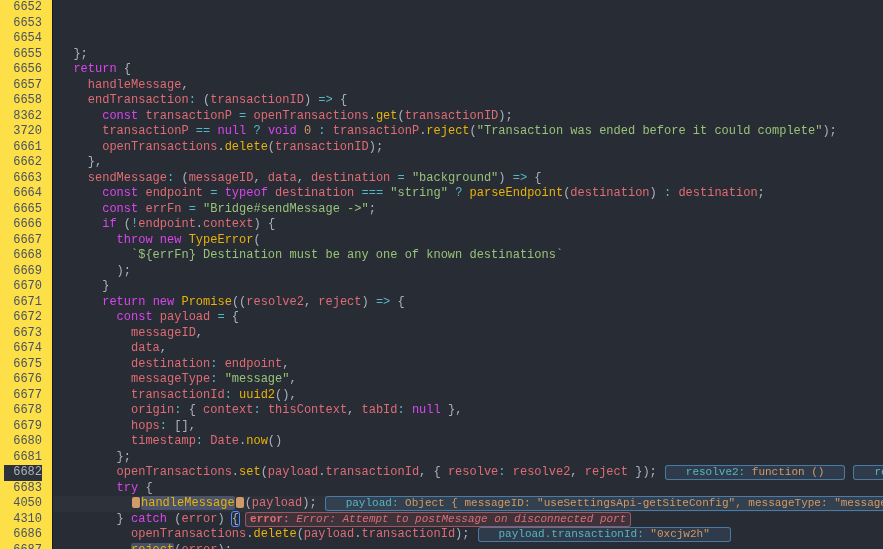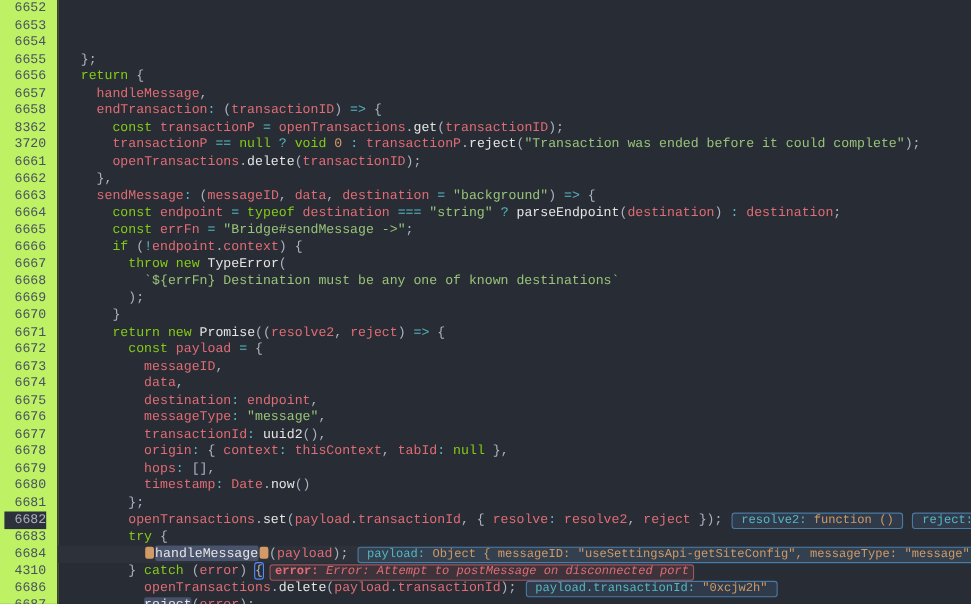--- a/index.html
+++ b/index.html
@@ -13,21 +13,21 @@
     overflow: hidden;
     width: 883px;
     height: 549px;
   }
   .editor {
     display: flex;
     height: 100%;
     width: 100%;
   }
   .gutter {
-    background: #bef264;
+    background: #fde047;
     color: #495162;
     text-align: right;
     padding: 0 10px 0 4px;
     user-select: none;
     border-right: 1px solid #181a1f;
     min-width: 38px;
   }
   .code {
     padding: 0 0 0 6px;
     white-space: pre;
@@ -39,34 +39,34 @@
   .cline { height: 15.5px; position: relative; }
   .cline.active::before {
     content: "";
     position: absolute;
     left: -6px; right: 0; top: 0; bottom: 0;
     background: #2c313a;
     z-index: 0;
   }
   .cline > * { position: relative; z-index: 1; }
 
-  .t-k   { color: #84cc16; }  
+  .t-k   { color: #d946ef; }  
   .t-s   { color: #98c379; }  
   .t-n   { color: #d19a66; }  
-  .t-f   { color: #e5e5e5; }  
+  .t-f   { color: #eab308; }  
   .t-v   { color: #e06c75; }  
   .t-p   { color: #abb2bf; }  
   .t-op  { color: #56b6c2; }  
 
   .hl-box {
     display: inline-block;
     background: rgba(97,175,239,0.12);
     border: 1px solid rgba(97,175,239,0.55);
     border-radius: 3px;
-    padding: 0 8px;
+    padding: 0 20px;
     margin-left: 8px;
     color: #9da5b4;
     font-style: italic;
     font-size: 11px;
     line-height: 13px;
   }
   .hl-box .lbl { color: #56b6c2; font-style: normal; }
   .hl-box .val { color: #d19a66; font-style: normal; }
 
   .err-box {
@@ -130,21 +130,21 @@
       <div class="gline">6674</div>
       <div class="gline">6675</div>
       <div class="gline">6676</div>
       <div class="gline">6677</div>
       <div class="gline">6678</div>
       <div class="gline">6679</div>
       <div class="gline">6680</div>
       <div class="gline">6681</div>
       <div class="gline active">6682</div>
       <div class="gline">6683</div>
-      <div class="gline">6684</div>
+      <div class="gline">4050</div>
       <div class="gline">4310</div>
       <div class="gline">6686</div>
       <div class="gline">6687</div>
     </div>
   <div class="code" id="code">
     <div class="cline">&nbsp;</div><div class="cline">  <span class="t-p">}</span><span class="t-p">;</span></div><div class="cline">  <span class="t-k">return</span> <span class="t-p">{</span></div><div class="cline">    <span class="t-v">handleMessage</span><span class="t-p">,</span></div><div class="cline">    <span class="t-v">endTransaction</span><span class="t-op">:</span> <span class="t-p">(</span><span class="t-v">transactionID</span><span class="t-p">)</span> <span class="t-op">=&gt;</span> <span class="t-p">{</span></div><div class="cline">      <span class="t-k">const</span> <span class="t-v">transactionP</span> <span class="t-op">=</span> <span class="t-v">openTransactions</span><span class="t-p">.</span><span class="t-f">get</span><span class="t-p">(</span><span class="t-v">transactionID</span><span class="t-p">)</span><span class="t-p">;</span></div><div class="cline">      <span class="t-v">transactionP</span> <span class="t-op">==</span> <span class="t-k">null</span> <span class="t-op">?</span> <span class="t-k">void</span> <span class="t-n">0</span> <span class="t-op">:</span> <span class="t-v">transactionP</span><span class="t-p">.</span><span class="t-f">reject</span><span class="t-p">(</span><span class="t-s">"Transaction was ended before it could complete"</span><span class="t-p">)</span><span class="t-p">;</span></div><div class="cline">      <span class="t-v">openTransactions</span><span class="t-p">.</span><span class="t-f">delete</span><span class="t-p">(</span><span class="t-v">transactionID</span><span class="t-p">)</span><span class="t-p">;</span></div><div class="cline">    <span class="t-p">}</span><span class="t-p">,</span></div><div class="cline">    <span class="t-v">sendMessage</span><span class="t-op">:</span> <span class="t-p">(</span><span class="t-v">messageID</span><span class="t-p">,</span> <span class="t-v">data</span><span class="t-p">,</span> <span class="t-v">destination</span> <span class="t-op">=</span> <span class="t-s">"background"</span><span class="t-p">)</span> <span class="t-op">=&gt;</span> <span class="t-p">{</span></div><div class="cline">      <span class="t-k">const</span> <span class="t-v">endpoint</span> <span class="t-op">=</span> <span class="t-k">typeof</span> <span class="t-v">destination</span> <span class="t-op">===</span> <span class="t-s">"string"</span> <span class="t-op">?</span> <span class="t-f">parseEndpoint</span><span class="t-p">(</span><span class="t-v">destination</span><span class="t-p">)</span> <span class="t-op">:</span> <span class="t-v">destination</span><span class="t-p">;</span></div><div class="cline">      <span class="t-k">const</span> <span class="t-v">errFn</span> <span class="t-op">=</span> <span class="t-s">"Bridge#sendMessage -&gt;"</span><span class="t-p">;</span></div><div class="cline">      <span class="t-k">if</span> <span class="t-p">(</span><span class="t-op">!</span><span class="t-v">endpoint</span><span class="t-p">.</span><span class="t-v">context</span><span class="t-p">)</span> <span class="t-p">{</span></div><div class="cline">        <span class="t-k">throw</span> <span class="t-k">new</span> <span class="t-f">TypeError</span><span class="t-p">(</span></div><div class="cline">          <span class="t-s">`${errFn} Destination must be any one of known destinations`</span></div><div class="cline">        <span class="t-p">)</span><span class="t-p">;</span></div><div class="cline">      <span class="t-p">}</span></div><div class="cline">      <span class="t-k">return</span> <span class="t-k">new</span> <span class="t-f">Promise</span><span class="t-p">(</span><span class="t-p">(</span><span class="t-v">resolve2</span><span class="t-p">,</span> <span class="t-v">reject</span><span class="t-p">)</span> <span class="t-op">=&gt;</span> <span class="t-p">{</span></div><div class="cline">        <span class="t-k">const</span> <span class="t-v">payload</span> <span class="t-op">=</span> <span class="t-p">{</span></div><div class="cline">          <span class="t-v">messageID</span><span class="t-p">,</span></div><div class="cline">          <span class="t-v">data</span><span class="t-p">,</span></div><div class="cline">          <span class="t-v">destination</span><span class="t-op">:</span> <span class="t-v">endpoint</span><span class="t-p">,</span></div><div class="cline">          <span class="t-v">messageType</span><span class="t-op">:</span> <span class="t-s">"message"</span><span class="t-p">,</span></div><div class="cline">          <span class="t-v">transactionId</span><span class="t-op">:</span> <span class="t-f">uuid2</span><span class="t-p">(</span><span class="t-p">)</span><span class="t-p">,</span></div><div class="cline">          <span class="t-v">origin</span><span class="t-op">:</span> <span class="t-p">{</span> <span class="t-v">context</span><span class="t-op">:</span> <span class="t-v">thisContext</span><span class="t-p">,</span> <span class="t-v">tabId</span><span class="t-op">:</span> <span class="t-k">null</span> <span class="t-p">}</span><span class="t-p">,</span></div><div class="cline">          <span class="t-v">hops</span><span class="t-op">:</span> <span class="t-p">[</span><span class="t-p">]</span><span class="t-p">,</span></div><div class="cline">          <span class="t-v">timestamp</span><span class="t-op">:</span> <span class="t-v">Date</span><span class="t-p">.</span><span class="t-f">now</span><span class="t-p">(</span><span class="t-p">)</span></div><div class="cline">        <span class="t-p">}</span><span class="t-p">;</span></div><div class="cline">        <span class="t-v">openTransactions</span><span class="t-p">.</span><span class="t-f">set</span><span class="t-p">(</span><span class="t-v">payload</span><span class="t-p">.</span><span class="t-v">transactionId</span><span class="t-p">,</span> <span class="t-p">{</span> <span class="t-v">resolve</span><span class="t-op">:</span> <span class="t-v">resolve2</span><span class="t-p">,</span> <span class="t-v">reject</span> <span class="t-p">}</span><span class="t-p">)</span><span class="t-p">;</span><span class="hl-box"><span class="lbl">resolve2:</span> <span class="val">function ()</span></span><span class="hl-box"><span class="lbl">reject:</span> <span class="val">function ()</span></span></div><div class="cline">        <span class="t-k">try</span> <span class="t-p">{</span></div><div class="cline active">          <span class="step-cursor"></span><span class="sel t-f">handleMessage</span><span class="step-cursor"></span><span class="t-p">(</span><span class="t-v">payload</span><span class="t-p">);</span><span class="hl-box"><span class="lbl">payload:</span> <span class="val">Object { messageID: "useSettingsApi-getSiteConfig", messageType: "message", transactionId: "0xcjw2h", … }</span></span></div><div class="cline">        <span class="t-p">}</span> <span class="t-k">catch</span> <span class="t-p">(</span><span class="t-v">error</span><span class="t-p">)</span> <span class="t-p brace-match">{</span><span class="err-box"><span class="lbl">error:</span> Error: Attempt to postMessage on disconnected port</span></div><div class="cline">          <span class="t-v">openTransactions</span><span class="t-p">.</span><span class="t-f">delete</span><span class="t-p">(</span><span class="t-v">payload</span><span class="t-p">.</span><span class="t-v">transactionId</span><span class="t-p">)</span><span class="t-p">;</span><span class="hl-box"><span class="lbl">payload.transactionId:</span> <span class="val">"0xcjw2h"</span></span></div><div class="cline">          <span class="sel t-f">reject</span><span class="t-p">(</span><span class="t-v">error</span><span class="t-p">);</span></div>
   </div>
 </div>
 
 </body></html>

